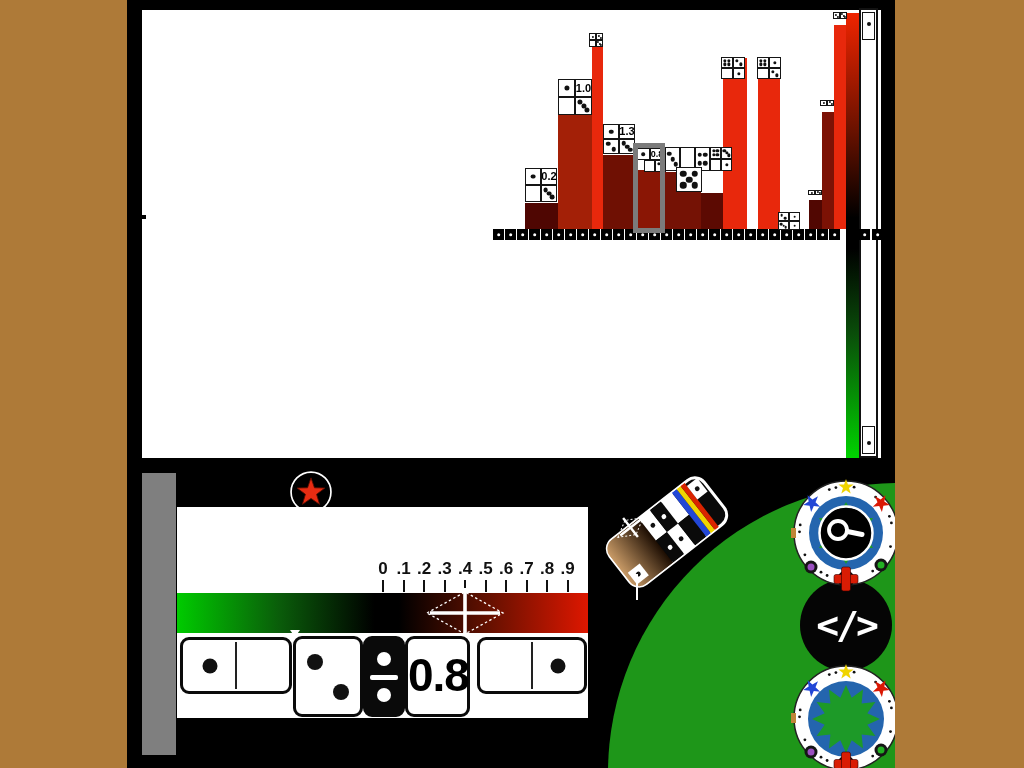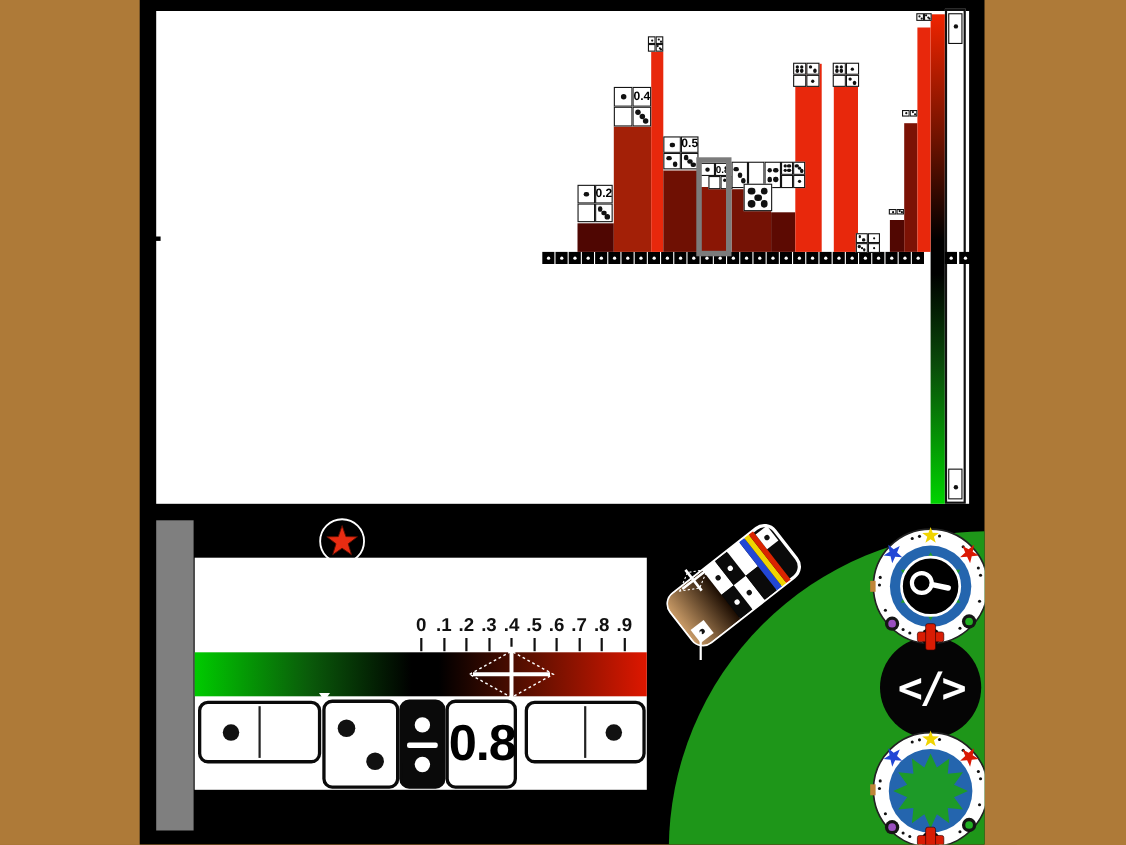--- a/index.html
+++ b/index.html
@@ -180,21 +180,21 @@
         <div class="lcell" style="left: 414px; top: 168px; width: 16px; height: 17px; font-size: 11px;">0.2</div>
         <div class="lcell" style="left: 398px; top: 185px; width: 16px; height: 17px;"></div>
         <div class="lcell" style="left: 414px; top: 185px; width: 16px; height: 17px;">
           <span class="pip" style="left: 3.64px; top: 3.9px; height: 4.8px; width: 4.8px;"></span>
           <span class="pip" style="left: 7px; top: 7.5px; height: 4.8px; width: 4.8px;"></span>
           <span class="pip" style="left: 10.36px; top: 11.1px; height: 4.8px; width: 4.8px;"></span>
         </div>
         <div class="lcell" style="left: 431px; top: 79px; width: 17px; height: 18px;">
           <span class="pip" style="left: 7.5px; top: 8px; height: 5.1px; width: 5.1px;"></span>
         </div>
-        <div class="lcell" style="left: 448px; top: 79px; width: 17px; height: 18px; font-size: 11px;">0.4</div>
+        <div class="lcell" style="left: 448px; top: 79px; width: 17px; height: 18px; font-size: 11px;">1.0</div>
         <div class="lcell" style="left: 431px; top: 97px; width: 17px; height: 18px;"></div>
         <div class="lcell" style="left: 448px; top: 97px; width: 17px; height: 18px;">
           <span class="pip" style="left: 3.9px; top: 4.16px; height: 5.1px; width: 5.1px;"></span>
           <span class="pip" style="left: 7.5px; top: 8px; height: 5.1px; width: 5.1px;"></span>
           <span class="pip" style="left: 11.1px; top: 11.84px; height: 5.1px; width: 5.1px;"></span>
         </div>
         <div class="lcell" style="left: 462px; top: 33px; width: 7px; height: 7px;">
           <span class="pip" style="left: 2.5px; top: 2.5px; height: 2.2px; width: 2.2px;"></span>
         </div>
         <div class="lcell" style="left: 469px; top: 33px; width: 7px; height: 7px;">
@@ -203,21 +203,21 @@
         </div>
         <div class="lcell" style="left: 462px; top: 40px; width: 7px; height: 7px;"></div>
         <div class="lcell" style="left: 469px; top: 40px; width: 7px; height: 7px;">
           <span class="pip" style="left: 1.3px; top: 1.3px; height: 2.2px; width: 2.2px;"></span>
           <span class="pip" style="left: 2.5px; top: 2.5px; height: 2.2px; width: 2.2px;"></span>
           <span class="pip" style="left: 3.7px; top: 3.7px; height: 2.2px; width: 2.2px;"></span>
         </div>
         <div class="lcell" style="left: 476px; top: 124px; width: 16px; height: 15px;">
           <span class="pip" style="left: 7px; top: 6.5px; height: 4.5px; width: 4.5px;"></span>
         </div>
-        <div class="lcell" style="left: 492px; top: 124px; width: 16px; height: 15px; font-size: 11px;">0.5</div>
+        <div class="lcell" style="left: 492px; top: 124px; width: 16px; height: 15px; font-size: 11px;">1.3</div>
         <div class="lcell" style="left: 476px; top: 139px; width: 16px; height: 15px;">
           <span class="pip" style="left: 4.2px; top: 3.9px; height: 4.5px; width: 4.5px;"></span>
           <span class="pip" style="left: 9.8px; top: 9.1px; height: 4.5px; width: 4.5px;"></span>
         </div>
         <div class="lcell" style="left: 492px; top: 139px; width: 16px; height: 15px;">
           <span class="pip" style="left: 3.64px; top: 3.38px; height: 4.5px; width: 4.5px;"></span>
           <span class="pip" style="left: 7px; top: 6.5px; height: 4.5px; width: 4.5px;"></span>
           <span class="pip" style="left: 10.36px; top: 9.62px; height: 4.5px; width: 4.5px;"></span>
         </div>
         <div class="lcell" style="left: 509px; top: 148px; width: 14px; height: 12px;">

